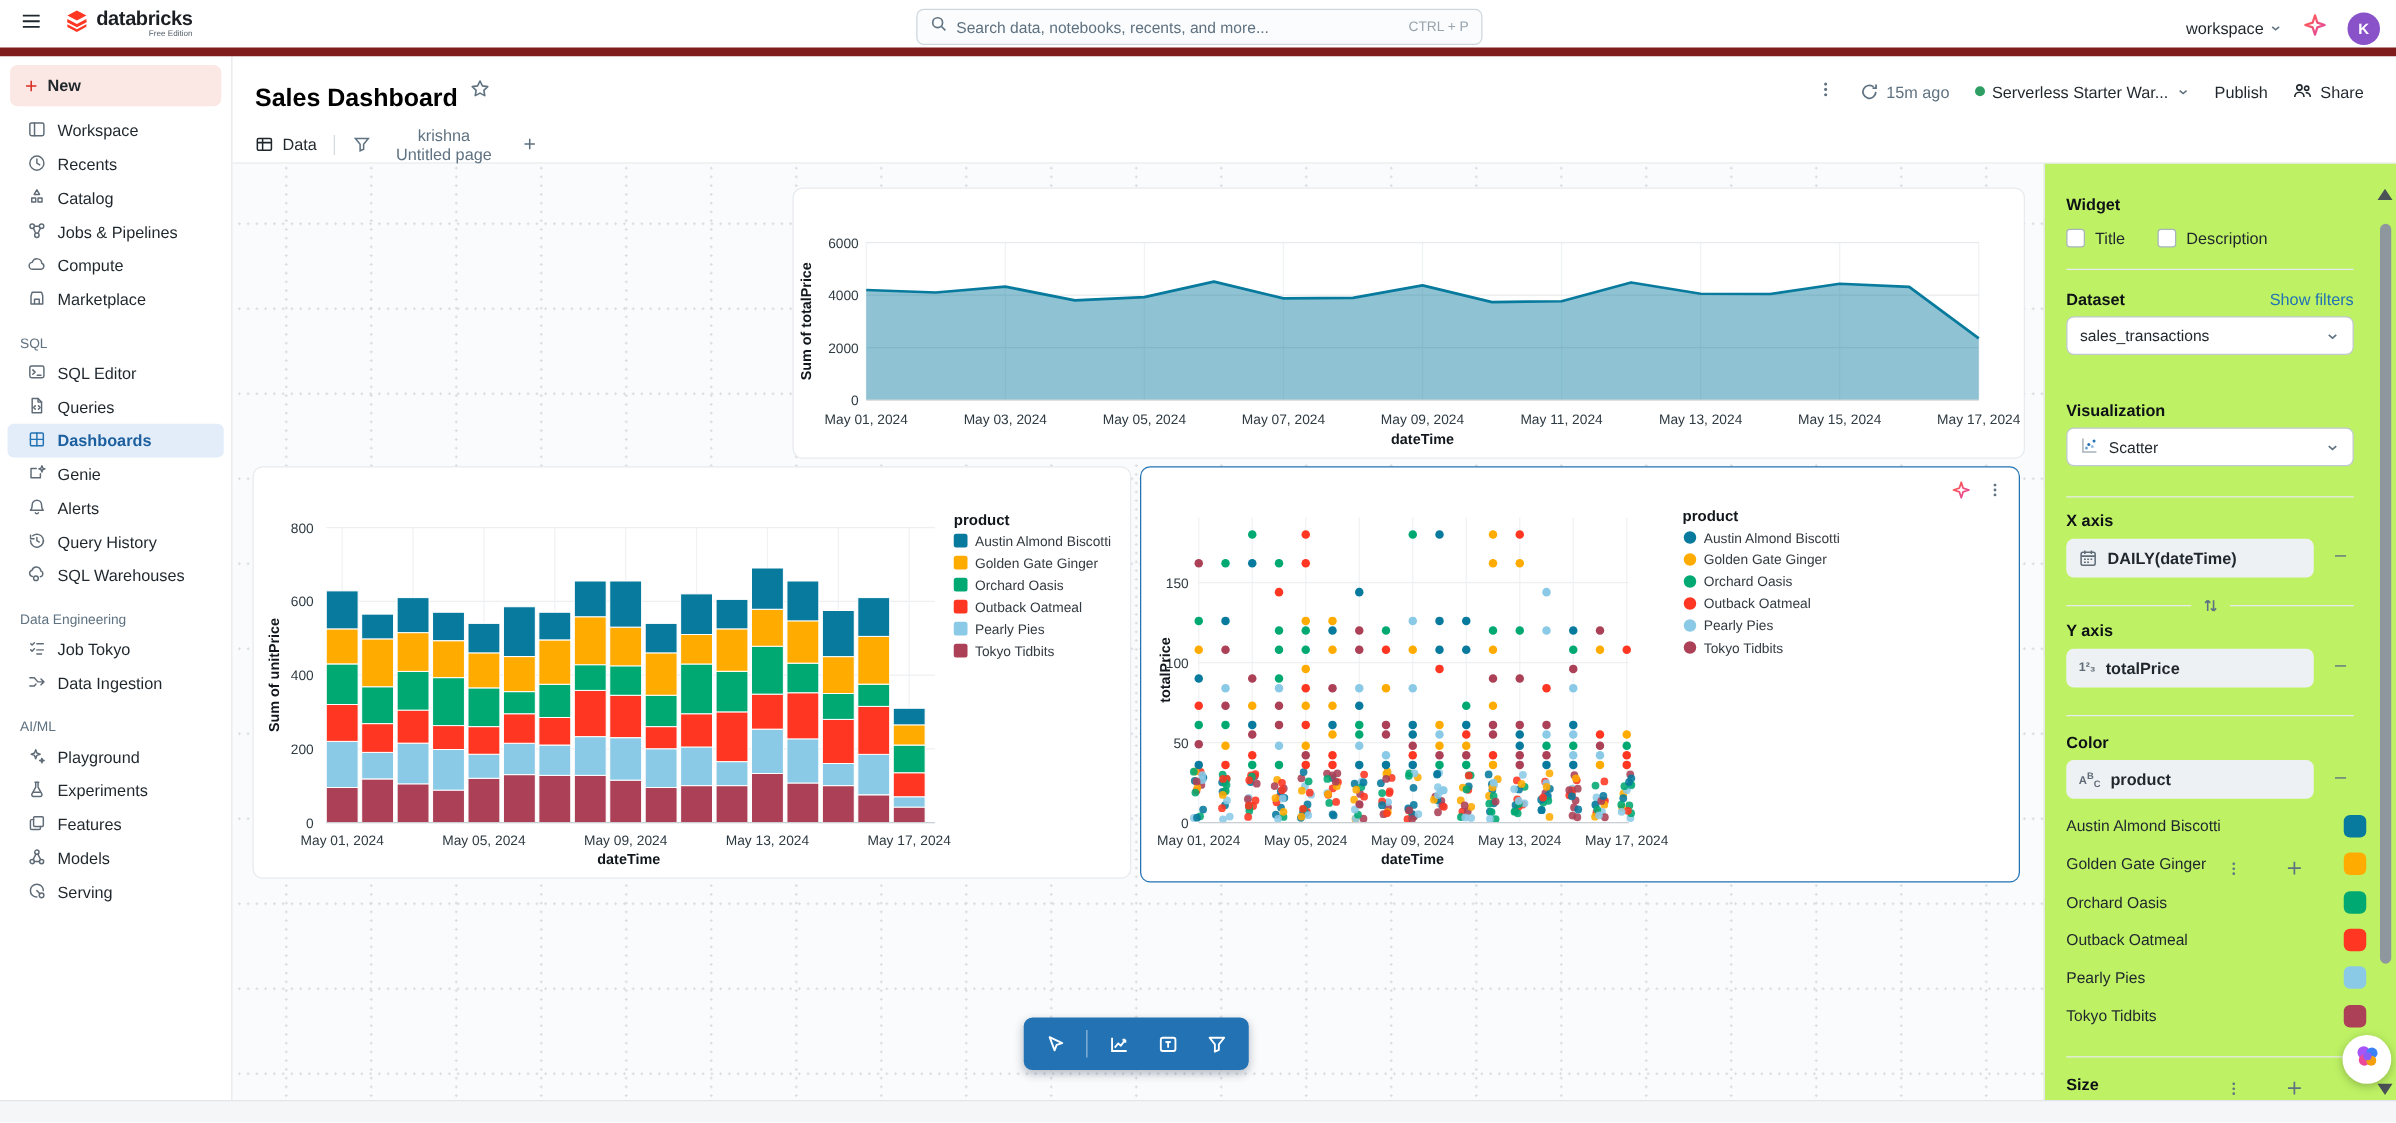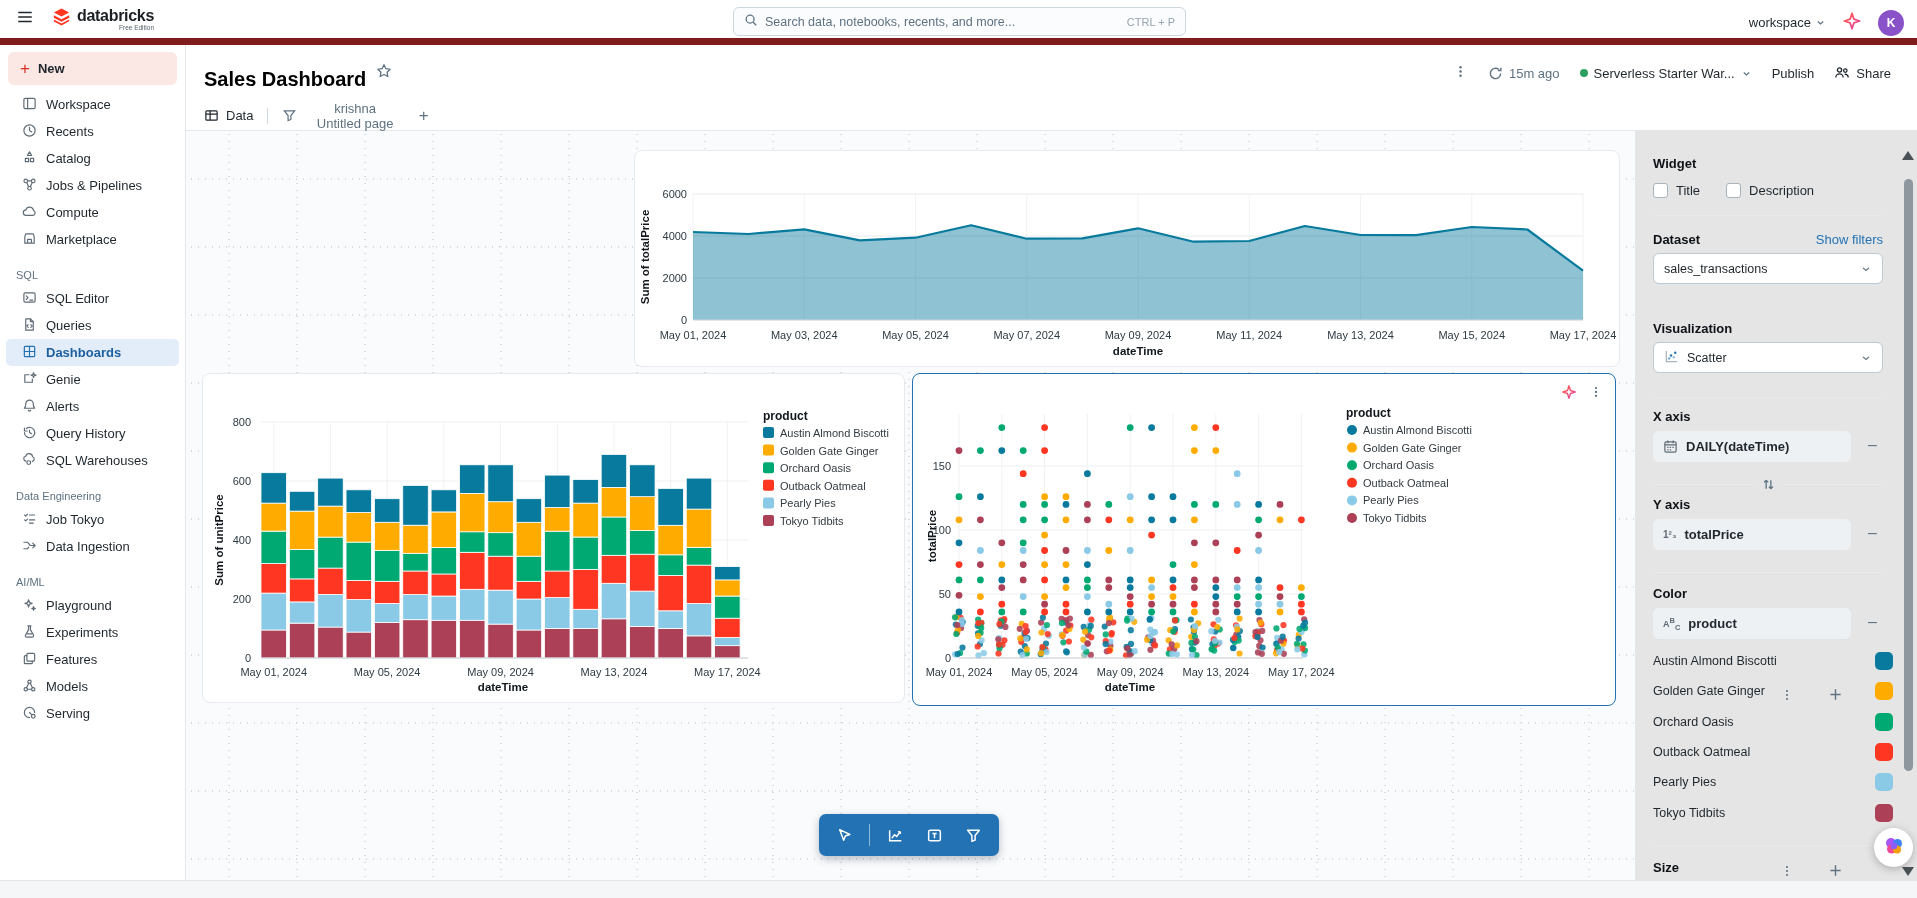--- a/index.html
+++ b/index.html
@@ -69,21 +69,21 @@
   .wtools { position:absolute; right:12px; top:10px; display:flex; gap:12px; align-items:center; }
 
   
   .fl-toolbar { position:absolute; left:633px; top:683px; width:180px; height:42px; background:#2272B4;
     border-radius:7px; box-shadow:0 3px 8px rgba(20,40,70,.3); display:flex; align-items:center;
     justify-content:space-evenly; z-index:15; }
   .fl-toolbar .vsep { width:1px; height:22px; background:rgba(255,255,255,.5); }
   .fl-btn { display:flex; align-items:center; justify-content:center; width:28px; height:28px; cursor:pointer; }
 
   
-  .rpanel { position:absolute; left:1635px; top:131px; width:282px; height:749px; background:#e5e5e5;
+  .rpanel { position:absolute; left:1635px; top:131px; width:282px; height:749px; background:#bef264;
     border-left:1px solid #E4E7EA; }
   .rp { position:absolute; left:17px; width:230px; }
   .rp-label { font-size:13px; font-weight:700; color:#0E1216; }
   .rp-row { display:flex; align-items:center; }
   .rp-icons { position:absolute; right:40px; display:flex; gap:34px; align-items:center; }
   .divider { position:absolute; left:17px; width:230px; height:1px; background:#E8EBEE; }
   .checkrow { display:flex; align-items:center; gap:26px; }
   .chk { display:flex; align-items:center; gap:8px; font-size:13px; color:#1F272D; cursor:pointer; }
   .chk .box { width:15px; height:15px; border:1.5px solid #A8B3BC; border-radius:3px; background:#fff; }
   .link { font-size:13px; color:#2272B4; cursor:pointer; }

